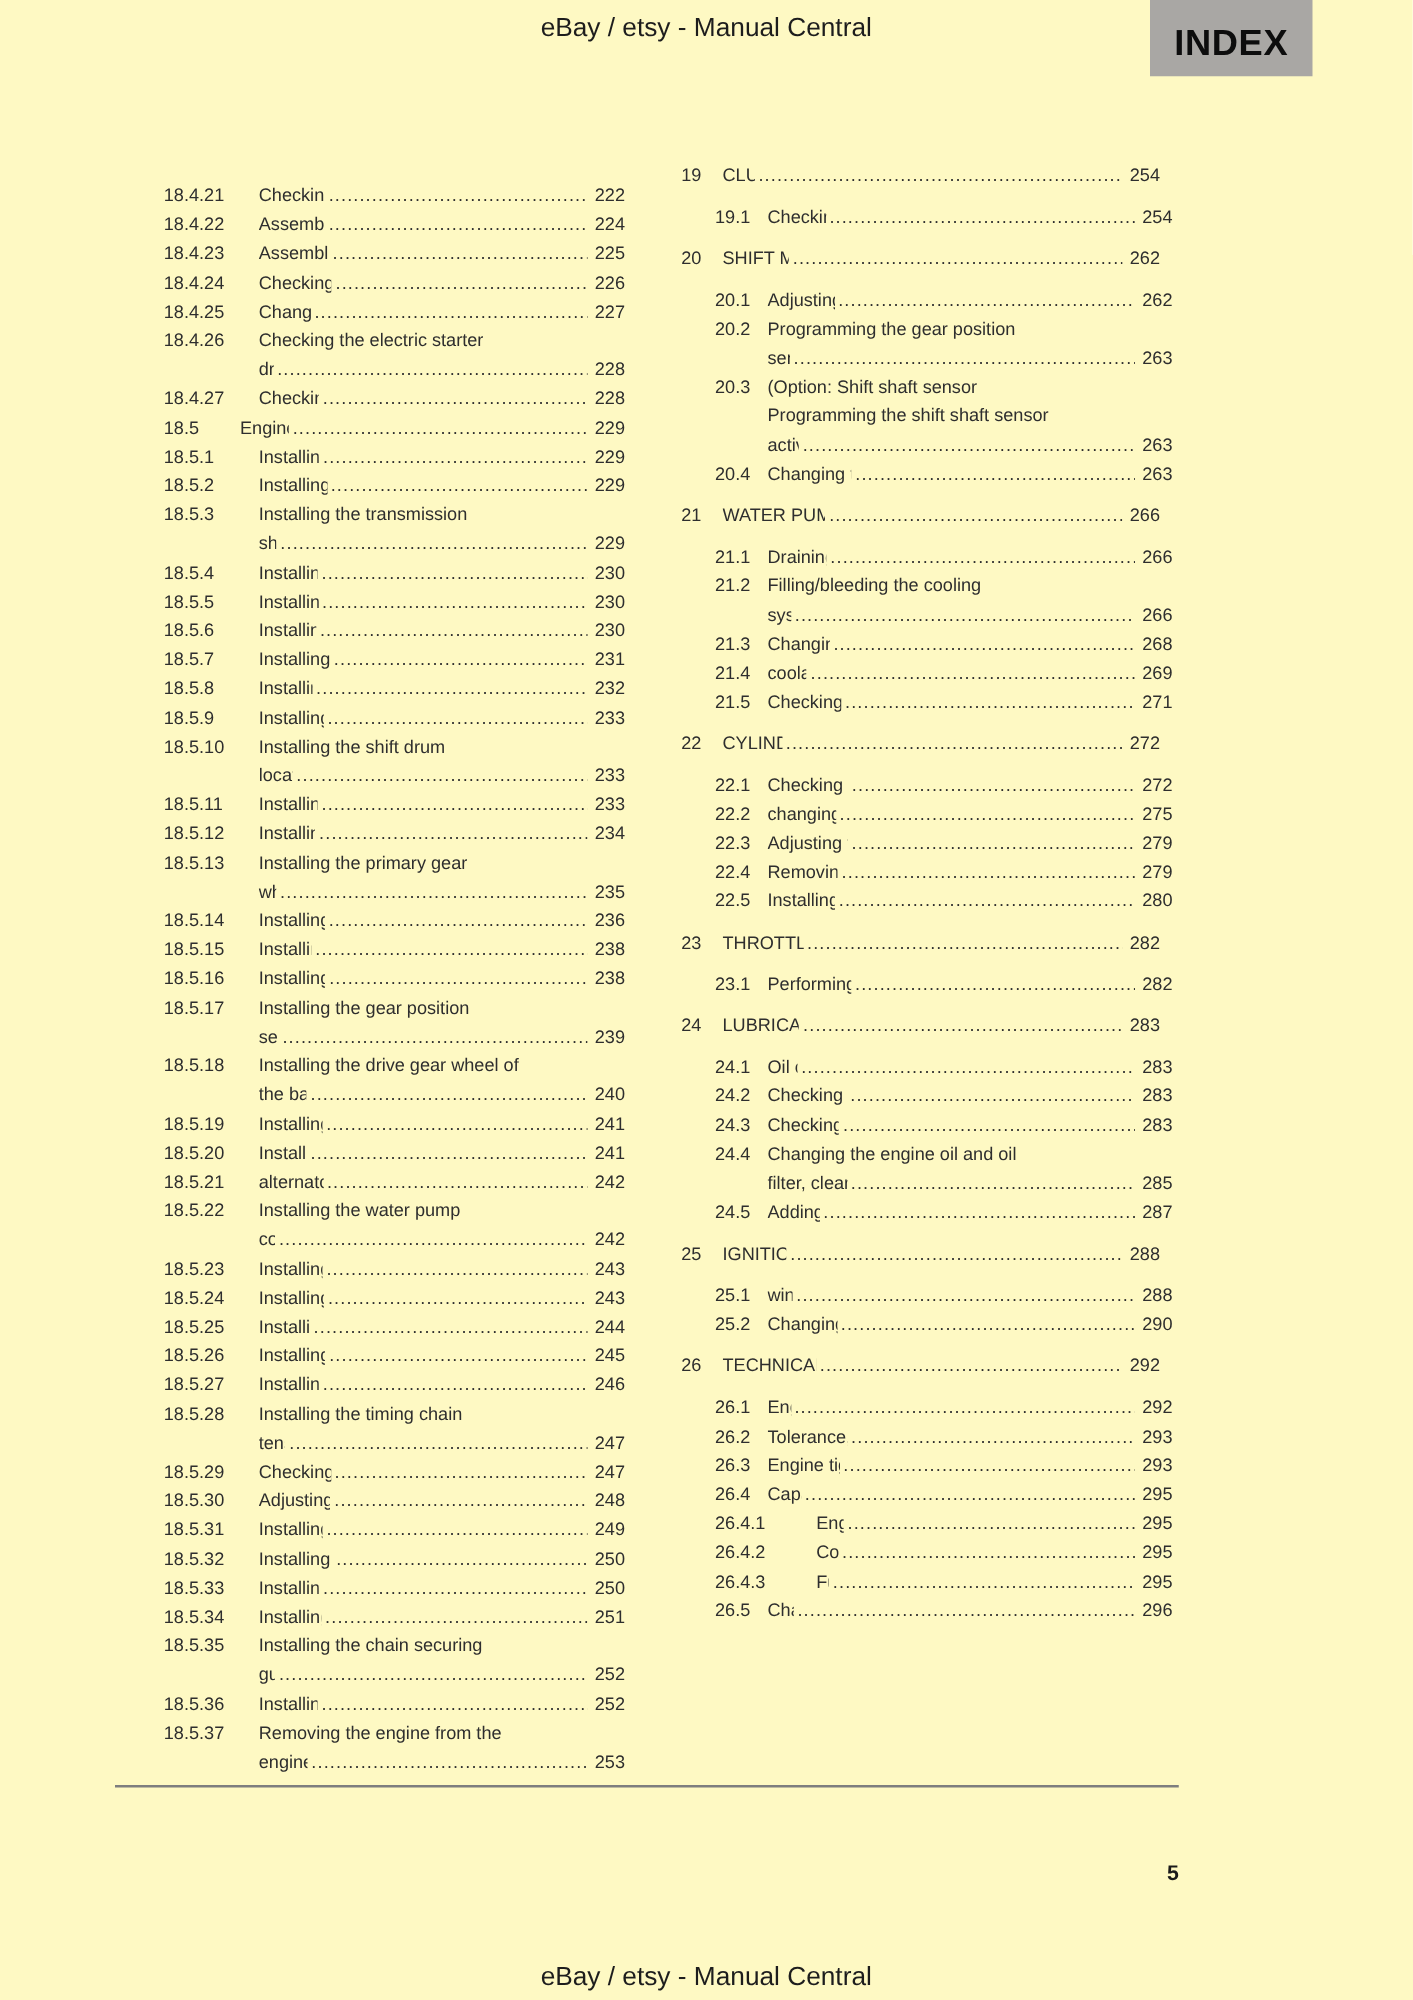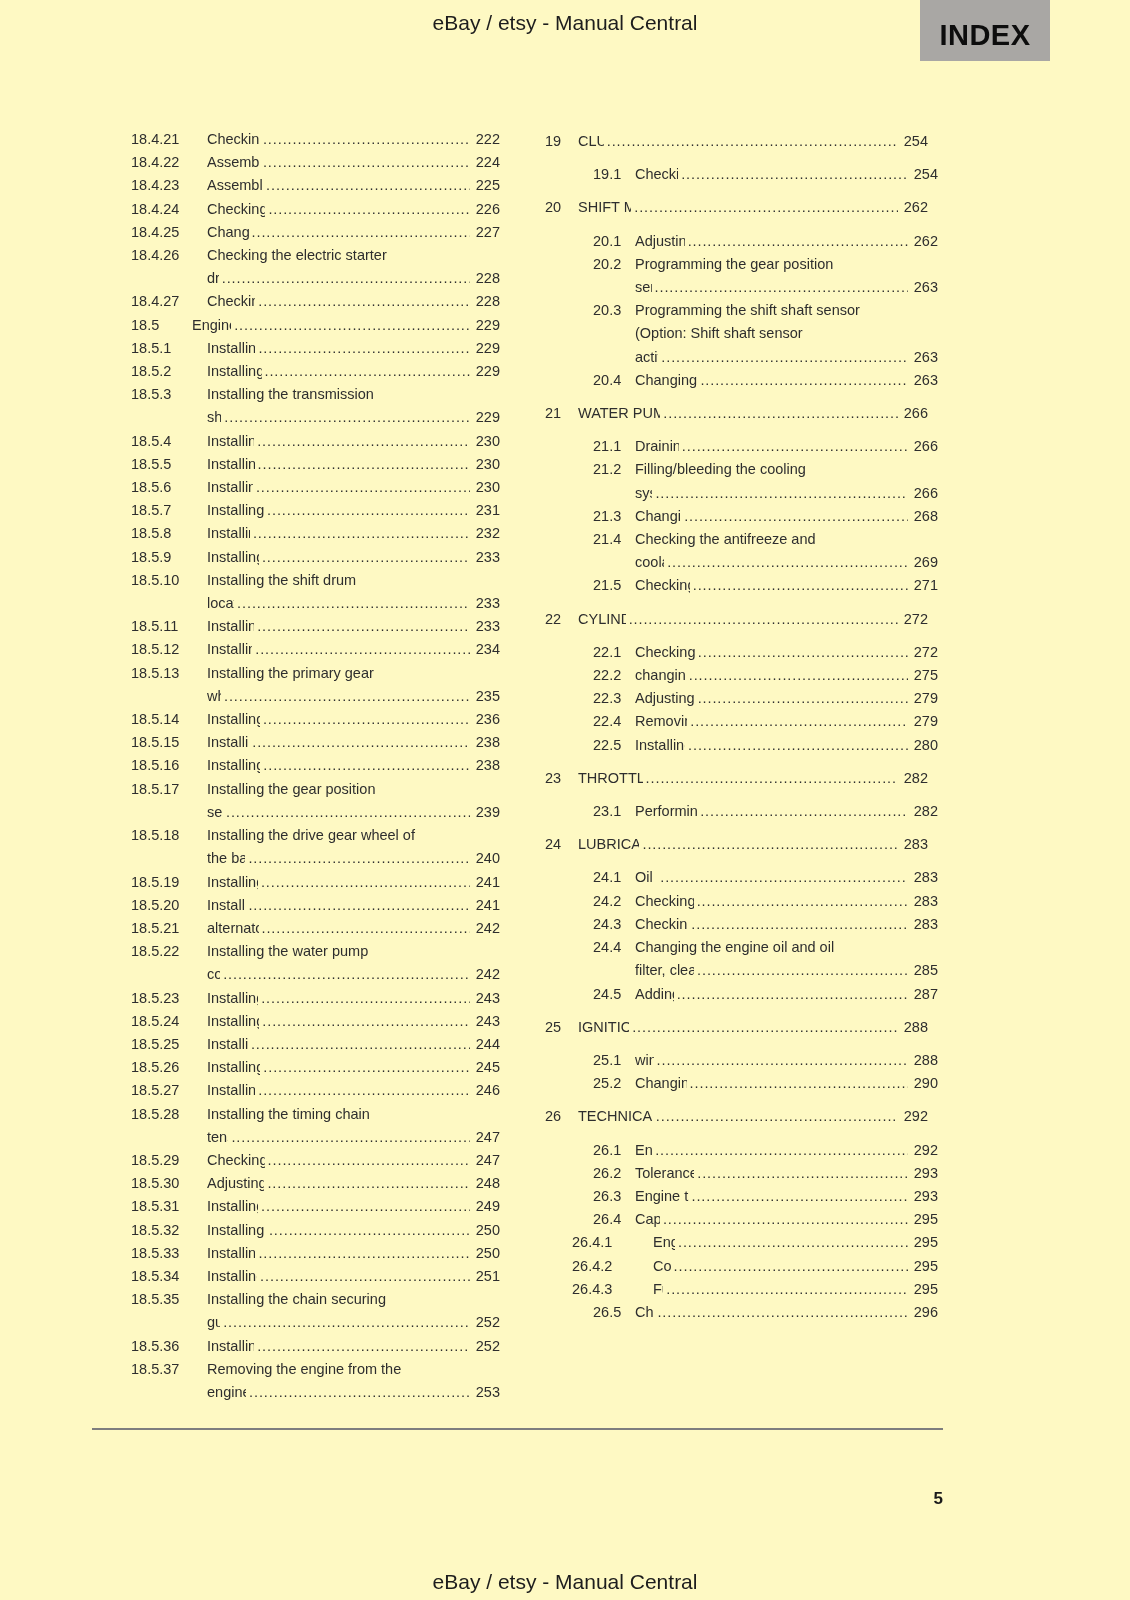--- a/index.html
+++ b/index.html
@@ -16,41 +16,41 @@
   }
   .index-tab {
     position:absolute; left:920px; top:0; width:130px; height:61px;
     background:#a9a7a4; display:flex; align-items:center; justify-content:center;
   }
   .index-tab span {
     font-weight:bold; font-size:29px; color:#0d0d0d; letter-spacing:0.5px; padding-top:9px;
   }
 
   .toc-col { position:absolute; font-size:14.5px; line-height:23.2px; }
-  .col-left  { left:131px; top:128px; width:369px; }
+  .col-left  { left:131px; top:146px; width:369px; }
   .col-right { left:535px; top:130px; width:403px; }
 
   .toc-entry { display:flex; align-items:flex-start; }
   .enum { flex:0 0 auto; white-space:nowrap; }
   .ebody { flex:1 1 auto; min-width:0; }
   .eline { display:block; white-space:nowrap; }
   .elast { display:flex; align-items:baseline; }
   .etext { flex:0 1 auto; white-space:nowrap; overflow:hidden; }
   .edots { flex:1 1 auto; overflow:hidden; white-space:nowrap; margin:0 4px 0 3px; letter-spacing:0.9px; }
   .edots::after { content:"......................................................................................................................................."; }
   .epage { flex:0 0 auto; min-width:26px; text-align:right; }
 
   
   .col-left .lvl-sub .enum     { width:76px; }
   .col-left .lvl-section .enum { width:61px; }
 
   
   .col-right .lvl-chapter .enum { width:33px; }
   .col-right .lvl-sub  { padding-left:37px; }
-  .col-right .lvl-sub .enum  { width:42px;margin-left:21px; }
+  .col-right .lvl-sub .enum  { width:42px; }
   .col-right .lvl-sub2 { padding-left:37px; }
   .col-right .lvl-sub2 .enum { width:81px; }
   .col-right .lvl-chapter { margin:10px 10px; }
   .col-right .toc-entry:first-child { margin-top:0; }
 
   .footer-rule {
     position:absolute; left:92px; top:1428px; width:851px; height:2px; background:#7e7e7e;
   }
   .page-number {
     position:absolute; top:1489px; left:0; width:943px; text-align:right;
@@ -581,22 +581,22 @@
           <div class="eline elast">
             <span class="etext">sensor</span>
             <span class="edots"></span>
             <span class="epage">263</span>
           </div>
         </div>
       </div>
       <div class="toc-entry lvl-sub">
         <span class="enum">20.3</span>
         <div class="ebody">
+          <div class="eline">(Option: Shift shaft sensor</div>
           <div class="eline">Programming the shift shaft sensor</div>
-          <div class="eline">(Option: Shift shaft sensor</div>
           <div class="eline elast">
             <span class="etext">activated)</span>
             <span class="edots"></span>
             <span class="epage">263</span>
           </div>
         </div>
       </div>
       <div class="toc-entry lvl-sub">
         <span class="enum">20.4</span>
         <div class="ebody">
@@ -644,21 +644,20 @@
           <div class="eline elast">
             <span class="etext">Changing the coolant</span>
             <span class="edots"></span>
             <span class="epage">268</span>
           </div>
         </div>
       </div>
       <div class="toc-entry lvl-sub">
         <span class="enum">21.4</span>
         <div class="ebody">
-          <div class="eline">Checking the antifreeze and</div>
           <div class="eline elast">
             <span class="etext">coolant level</span>
             <span class="edots"></span>
             <span class="epage">269</span>
           </div>
         </div>
       </div>
       <div class="toc-entry lvl-sub">
         <span class="enum">21.5</span>
         <div class="ebody">

